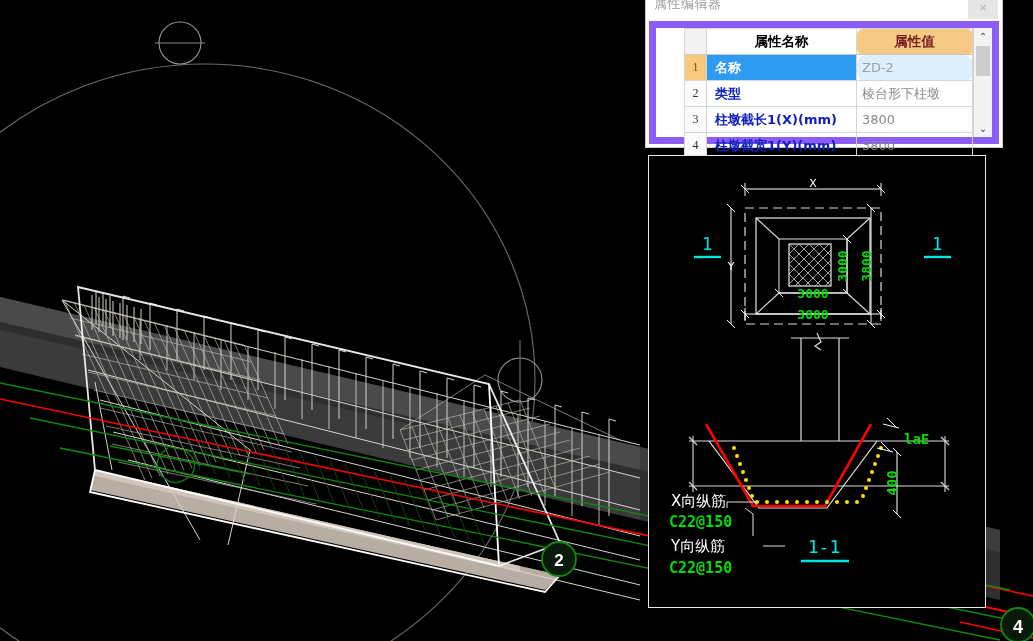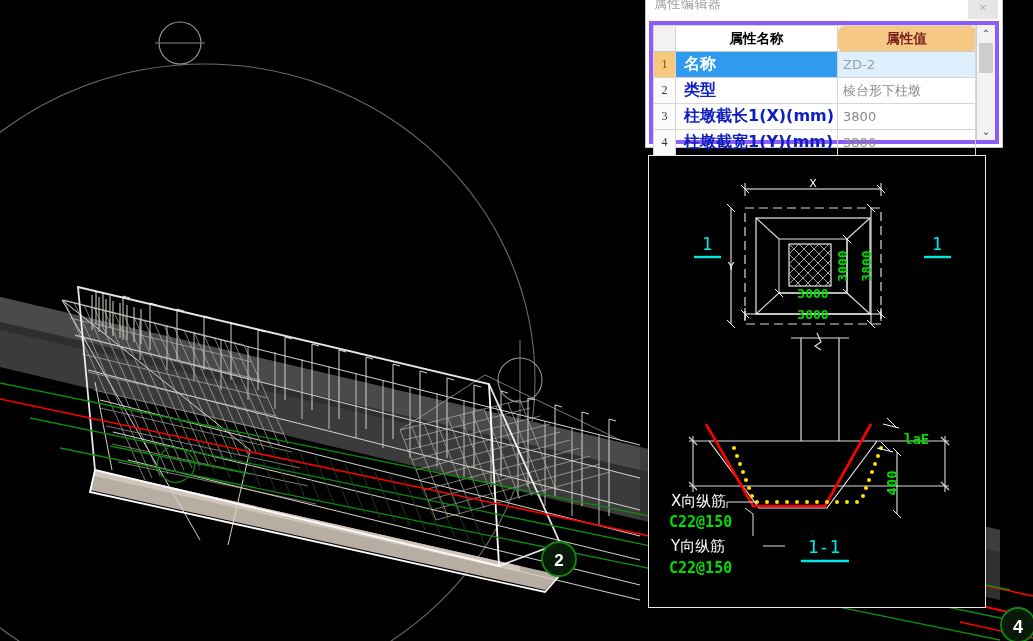--- a/index.html
+++ b/index.html
@@ -15,37 +15,37 @@
      background:#fff;border:1px solid #c9c9c9;box-sizing:border-box;
      box-shadow:0 1px 3px rgba(0,0,0,.35);}
   #prop-titlebar{height:26px;position:relative;background:#fff;}
   #prop-title{position:absolute;left:8px;top:0;font-size:13px;color:#9b9b9b;
      font-family:"DejaVu Sans",sans-serif;letter-spacing:.5px;}
   #prop-close{position:absolute;right:4px;top:2px;width:30px;height:22px;
      background:#e6e6e6;color:#b0b0b0;font-size:13px;line-height:22px;text-align:center;
      cursor:pointer;}
 
   #prop-table-wrap{position:absolute;left:3px;top:26px;right:3px;bottom:3px;
-     border:4px solid #8b5cf6;box-sizing:border-box;background:#fff;display:flex;}
+     border:7px solid #8b5cf6;box-sizing:border-box;background:#fff;display:flex;padding-left:28px;}
   #prop-table{flex:1 1 auto;border-collapse:collapse;table-layout:fixed;font-size:13px;}
   #prop-table col.c-idx{width:22px;}
   #prop-table col.c-name{width:150px;}
   #prop-table col.c-val{width:auto;}
   #prop-table th,#prop-table td{height:25px;padding:0 3px;border:1px solid #d6d6d6;
      overflow:hidden;white-space:nowrap;}
   #prop-table thead th{background:#fff;font-size:13.5px;color:#000;text-align:center;
      font-family:"DejaVu Sans",sans-serif;font-weight:bold;border-bottom:1px solid #c8c8c8;}
   #prop-table thead th.h-idx{background:#f2f2f2;}
   #prop-table thead th.h-val{background:#f5c983;color:#7a1f1f;border-radius:6px;}
   #prop-table td.idx{text-align:center;color:#333;background:#fbfbfb;font-size:12px;
      font-family:"Liberation Serif",serif;}
   #prop-table td.name{color:#1020c0;font-family:"DejaVu Sans",sans-serif;font-weight:bold;
-     font-size:16px;padding-left:8px;}
+     font-size:13px;padding-left:8px;}
   #prop-table td.val{color:#8a8a8a;font-family:"DejaVu Sans",sans-serif;font-size:13px;
-     padding-left:5px;}
+     padding-left:5px;border-radius:9px;}
   #prop-table tr.sel td.idx{background:#f7c97e;color:#8a4a00;}
   #prop-table tr.sel td.name{background:#2e9bf0;color:#ffffff;}
   #prop-table tr.sel td.val{background:#ddeefc;color:#9aa2a8;}
 
   #prop-scroll{width:18px;background:#f3f3f3;border-left:1px solid #d0d0d0;
      position:relative;flex:0 0 18px;}
   .sb-arrow{height:17px;line-height:17px;text-align:center;font-size:10px;color:#4a4a4a;
      cursor:pointer;}
   .sb-arrow.down{position:absolute;bottom:0;left:0;right:0;}
   #sb-thumb{position:absolute;top:18px;left:2px;right:2px;height:30px;background:#cdcdcd;

